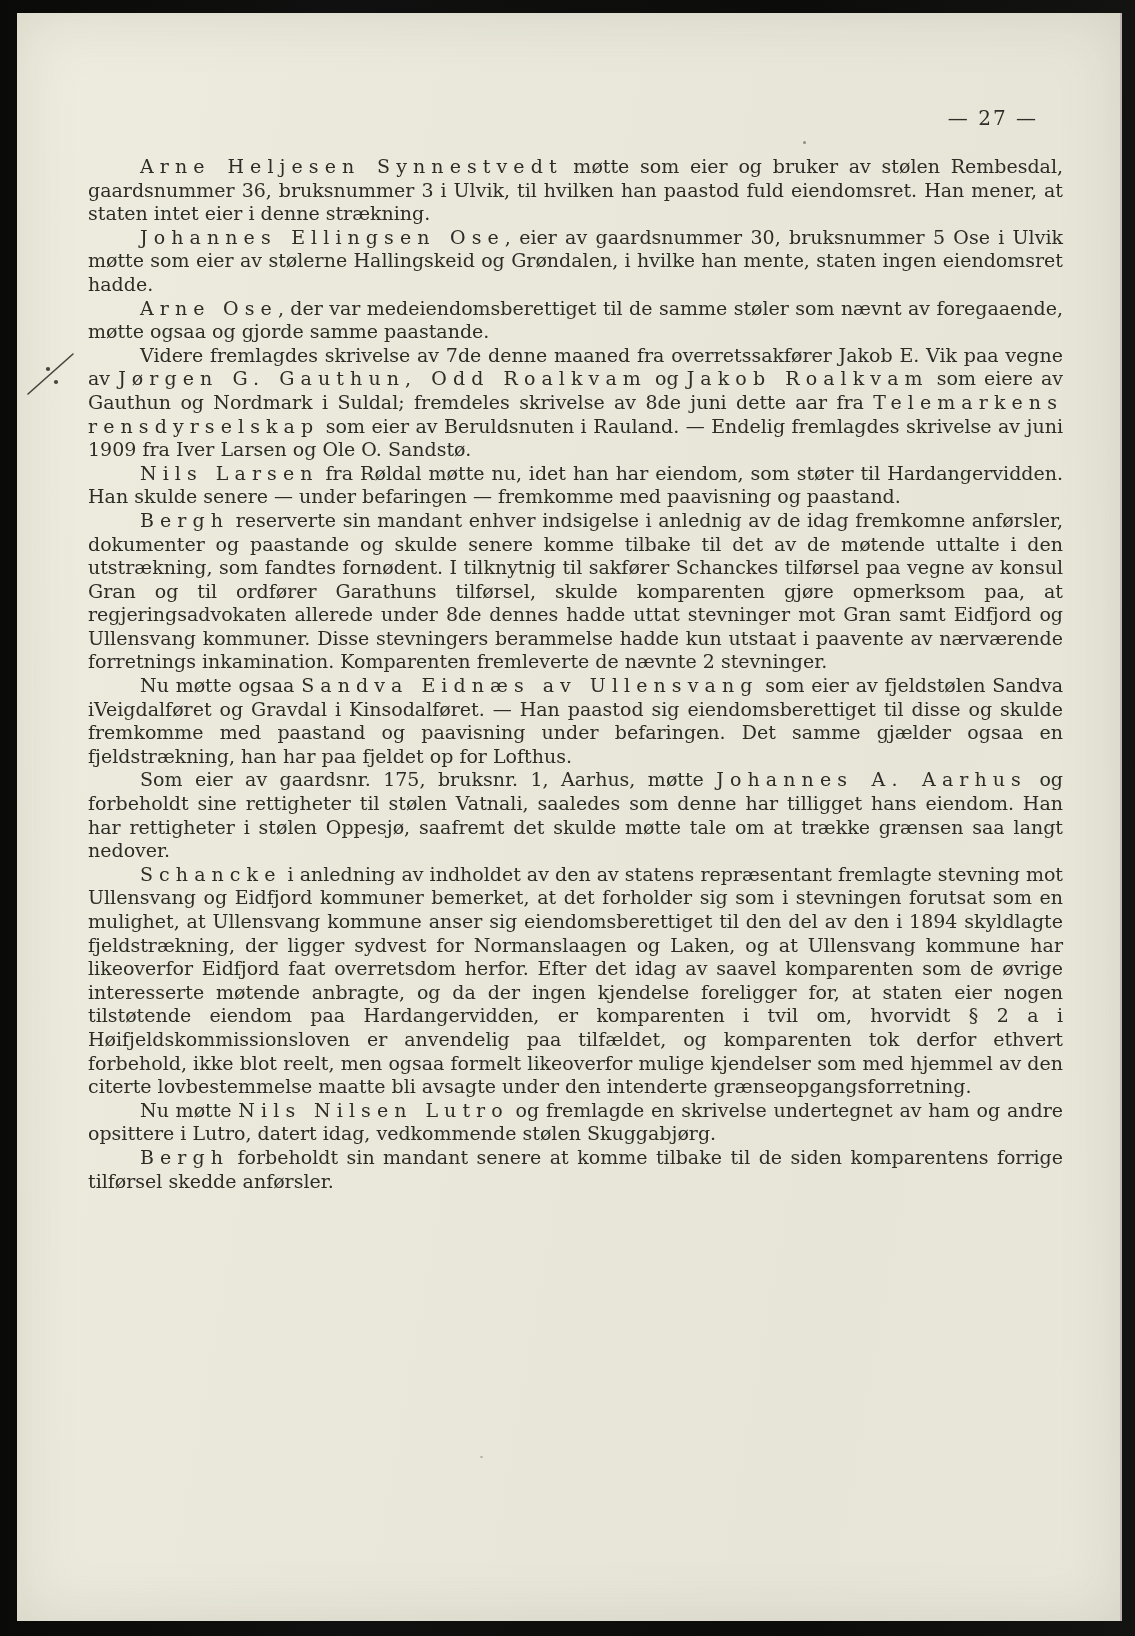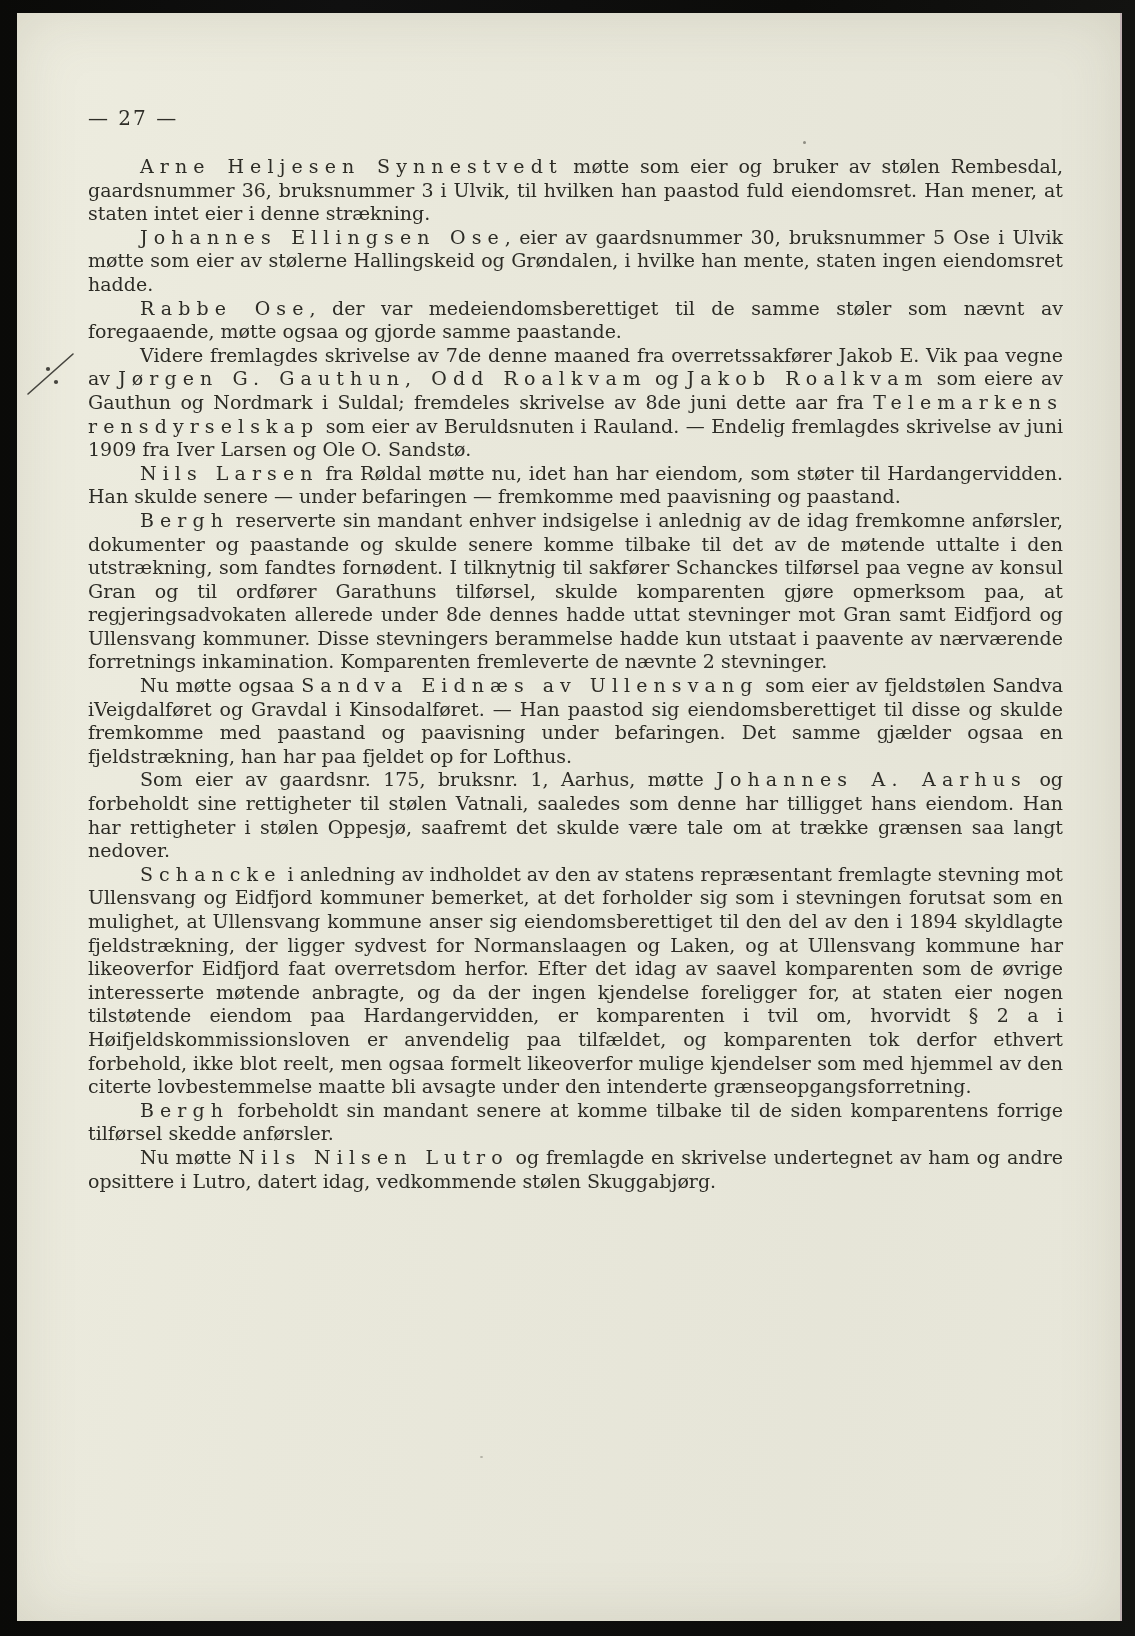--- a/index.html
+++ b/index.html
@@ -28,21 +28,21 @@
     height: 1608px;
     background: linear-gradient(100deg, #edecdf 0%, #e9e8db 35%, #e6e5d8 75%, #e8e7da 100%);
     box-shadow: inset 0 0 60px rgba(120,115,90,0.18);
     border-right: 2px solid rgba(110, 70, 95, 0.35);
   }
   .page-number {
     position: absolute;
     top: 93px;
     left: 71px;
     width: 950px;
-    text-align: left;
+    text-align: right;
     font-size: 20px;
     letter-spacing: 2px;
     color: #2e2d27;
   }
   .text-block {
     position: absolute;
     top: 142px;
     left: 71px;
     width: 975px;
     font-size: 19px;
@@ -93,28 +93,28 @@
 
     <svg class="margin-mark" viewBox="0 0 60 62" xmlns="http://www.w3.org/2000/svg">
       <line x1="6" y1="49" x2="51" y2="9"></line>
       <circle cx="26" cy="24" r="2.1"></circle>
       <circle cx="34" cy="37" r="2.1"></circle>
     </svg>
 
     <div class="text-block">
         <p><span class="spaced">Arne Heljesen Synnestvedt</span><span> møtte som eier og bruker av stølen Rembesdal, gaardsnummer 36, bruksnummer 3 i Ulvik, til hvilken han paastod fuld eiendomsret.  Han mener, at staten intet eier i denne strækning.</span></p>
         <p><span class="spaced">Johannes Ellingsen Ose</span><span>, eier av gaardsnummer 30, bruksnummer 5 Ose i Ulvik møtte som eier av stølerne Hallingskeid og Grøndalen, i hvilke han mente, staten ingen eiendomsret hadde.</span></p>
-        <p><span class="spaced">Rabbe Ose</span><span>, der var medeiendomsberettiget til de samme støler som nævnt av foregaaende, møtte ogsaa og gjorde samme paastande.</span></p>
+        <p><span class="spaced">Arne Ose</span><span>, der var medeiendomsberettiget til de samme støler som nævnt av foregaaende, møtte ogsaa og gjorde samme paastande.</span></p>
         <p><span>Videre fremlagdes skrivelse av 7de denne maaned fra overretssakfører Jakob E. Vik paa vegne av </span><span class="spaced">Jørgen G. Gauthun, Odd Roalkvam</span><span> og </span><span class="spaced">Jakob Roalkvam</span><span> som eiere av Gauthun og Nordmark i Suldal; fremdeles skrivelse av 8de juni dette aar fra </span><span class="spaced">Telemarkens rensdyrselskap</span><span> som eier av Beruldsnuten i Rauland. — Endelig fremlagdes skrivelse av juni 1909 fra Iver Larsen og Ole O. Sandstø.</span></p>
         <p><span class="spaced">Nils Larsen</span><span> fra Røldal møtte nu, idet han har eiendom, som støter til Hardangervidden.  Han skulde senere — under befaringen — fremkomme med paavisning og paastand.</span></p>
         <p><span class="spaced">Bergh</span><span> reserverte sin mandant enhver indsigelse i anlednig av de idag fremkomne anførsler, dokumenter og paastande og skulde senere komme tilbake til det av de møtende uttalte i den utstrækning, som fandtes fornødent.  I tilknytnig til sakfører Schanckes tilførsel paa vegne av konsul Gran og til ordfører Garathuns tilførsel, skulde komparenten gjøre opmerksom paa, at regjeringsadvokaten allerede under 8de dennes hadde uttat stevninger mot Gran samt Eidfjord og Ullensvang kommuner.  Disse stevningers berammelse hadde kun utstaat i paavente av nærværende forretnings inkamination.  Komparenten fremleverte de nævnte 2 stevninger.</span></p>
         <p><span>Nu møtte ogsaa </span><span class="spaced">Sandva Eidnæs av Ullensvang</span><span> som eier av fjeldstølen Sandva iVeigdalføret og Gravdal i Kinsodalføret. — Han paastod sig eiendomsberettiget til disse og skulde fremkomme med paastand og paavisning under befaringen.  Det samme gjælder ogsaa en fjeldstrækning, han har paa fjeldet op for Lofthus.</span></p>
-        <p><span>Som eier av gaardsnr. 175, bruksnr. 1, Aarhus, møtte </span><span class="spaced">Johannes A. Aarhus</span><span> og forbeholdt sine rettigheter til stølen Vatnali, saaledes som denne har tilligget hans eiendom.  Han har rettigheter i stølen Oppesjø, saafremt det skulde være tale om at trække grænsen saa langt nedover.</span></p>
+        <p><span>Som eier av gaardsnr. 175, bruksnr. 1, Aarhus, møtte </span><span class="spaced">Johannes A. Aarhus</span><span> og forbeholdt sine rettigheter til stølen Vatnali, saaledes som denne har tilligget hans eiendom.  Han har rettigheter i stølen Oppesjø, saafremt det skulde møtte tale om at trække grænsen saa langt nedover.</span></p>
         <p><span class="spaced">Schancke</span><span> i anledning av indholdet av den av statens repræsentant fremlagte stevning mot Ullensvang og Eidfjord kommuner bemerket, at det forholder sig som i stevningen forutsat som en mulighet, at Ullensvang kommune anser sig eiendomsberettiget til den del av den i 1894 skyldlagte fjeldstrækning, der ligger sydvest for Normanslaagen og Laken, og at Ullensvang kommune har likeoverfor Eidfjord faat overretsdom herfor.  Efter det idag av saavel komparenten som de øvrige interesserte møtende anbragte, og da der ingen kjendelse foreligger for, at staten eier nogen tilstøtende eiendom paa Hardangervidden, er komparenten i tvil om, hvorvidt § 2 a i Høifjeldskommissionsloven er anvendelig paa tilfældet, og komparenten tok derfor ethvert forbehold, ikke blot reelt, men ogsaa formelt likeoverfor mulige kjendelser som med hjemmel av den citerte lovbestemmelse maatte bli avsagte under den intenderte grænseopgangsforretning.</span></p>
+        <p><span>Nu møtte </span><span class="spaced">Nils Nilsen Lutro</span><span> og fremlagde en skrivelse undertegnet av ham og andre opsittere i Lutro, datert idag, vedkommende stølen Skuggabjørg.</span></p>
         <p><span class="spaced">Bergh</span><span> forbeholdt sin mandant senere at komme tilbake til de siden komparentens forrige tilførsel skedde anførsler.</span></p>
-        <p><span>Nu møtte </span><span class="spaced">Nils Nilsen Lutro</span><span> og fremlagde en skrivelse undertegnet av ham og andre opsittere i Lutro, datert idag, vedkommende stølen Skuggabjørg.</span></p>
       </div>
 
     <div class="speck" style="left:786px; top:128px; width:3px; height:3px;"></div>
     <div class="speck" style="left:463px; top:1443px; width:3px; height:2px; opacity:.6;"></div>
 
   </div>
 </div>
 
 </body></html>

